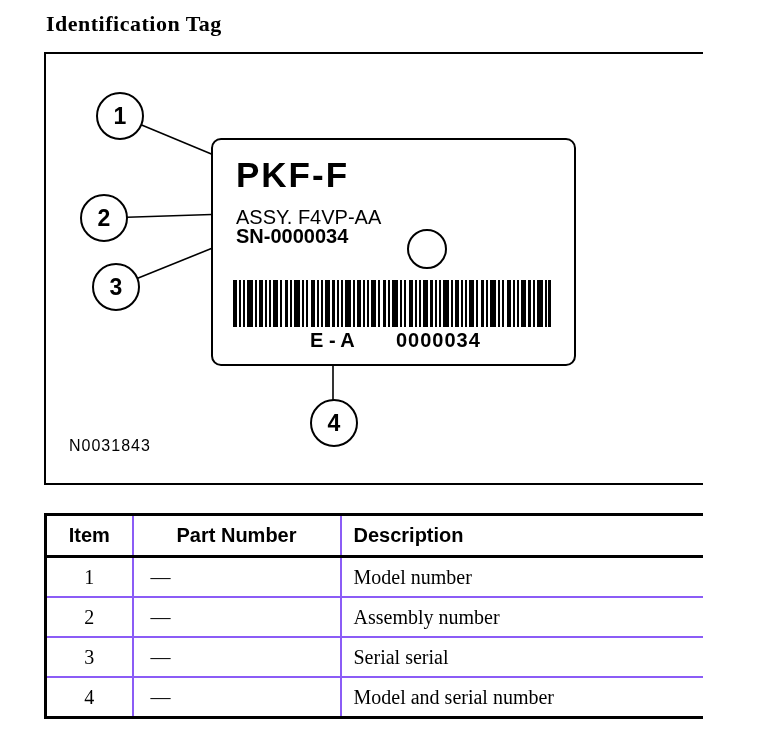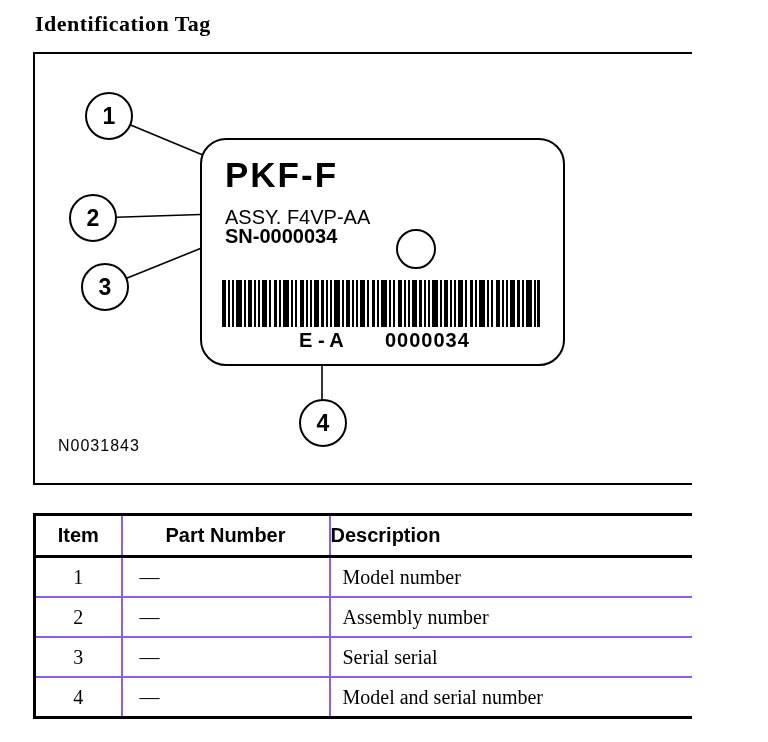--- a/index.html
+++ b/index.html
@@ -1,18 +1,18 @@
 <!DOCTYPE html>
 <html><head>
 <meta charset="utf-8">
 <style>
   html,body{margin:0;padding:0;background:#ffffff;}
   .page{
     position:relative;width:692px;height:742px;background:#ffffff;color:#000;
-    font-family:"Liberation Sans",sans-serif;overflow:hidden;
+    font-family:"Liberation Sans",sans-serif;overflow:hidden;margin-left:11px;
   }
   .title{
     position:absolute;left:35px;top:11px;
     font-family:"Liberation Serif",serif;font-weight:bold;font-size:22px;
     letter-spacing:0.5px;white-space:nowrap;
   }
   
   .figure{
     position:absolute;left:33px;top:52px;width:664px;height:433px;
     border:2px solid #000;box-sizing:border-box;background:#fff;
@@ -26,21 +26,21 @@
   .callout.c1{left:50px;top:38px;}
   .callout.c2{left:34px;top:140px;}
   .callout.c3{left:46px;top:209px;}
   .callout.c4{left:264px;top:345px;}
   .fig-number{
     position:absolute;left:23px;top:383px;font-size:16px;letter-spacing:1px;white-space:nowrap;
   }
   
   .tag{
     position:absolute;left:165px;top:84px;width:365px;height:228px;
-    border:2px solid #000;border-radius:26px;box-sizing:border-box;background:#fff;
+    border:2px solid #000;border-radius:10px;box-sizing:border-box;background:#fff;
   }
   .tag .model{
     position:absolute;left:23px;top:17px;font-size:35px;font-weight:bold;
     letter-spacing:2px;line-height:1;white-space:nowrap;
   }
   .tag .logo{
     position:absolute;left:231px;top:12px;font-size:95px;font-weight:bold;
     letter-spacing:-10px;line-height:0.76;white-space:nowrap;
   }
   .tag .assy{
@@ -68,21 +68,21 @@
   table.parts{
     position:absolute;left:33px;top:513px;width:665px;
     border-collapse:collapse;table-layout:fixed;
   }
   table.parts,table.parts th,table.parts td{border:2px solid #8b5cf6;}
   table.parts{border:3px solid #000;}
   table.parts th{
     height:39px;font-family:"Liberation Sans",sans-serif;font-weight:bold;font-size:20px;
     border-bottom:3px solid #000;padding:0;text-align:center;
   }
-  table.parts th.desc-h{text-align:left;}
+  table.parts th.desc-h{text-align:left;padding-left:12px;}
   table.parts td{
     height:38px;font-family:"Liberation Serif",serif;font-size:20px;padding:0;
   }
   table.parts td.item-c{text-align:center;}
   table.parts td.part-c{text-align:left;padding-left:17px;}
   table.parts td.desc-c{text-align:left;padding-left:12px;}
   .col-item{width:87px;}
   .col-part{width:208px;}
   .col-desc{width:370px;}
 </style>

